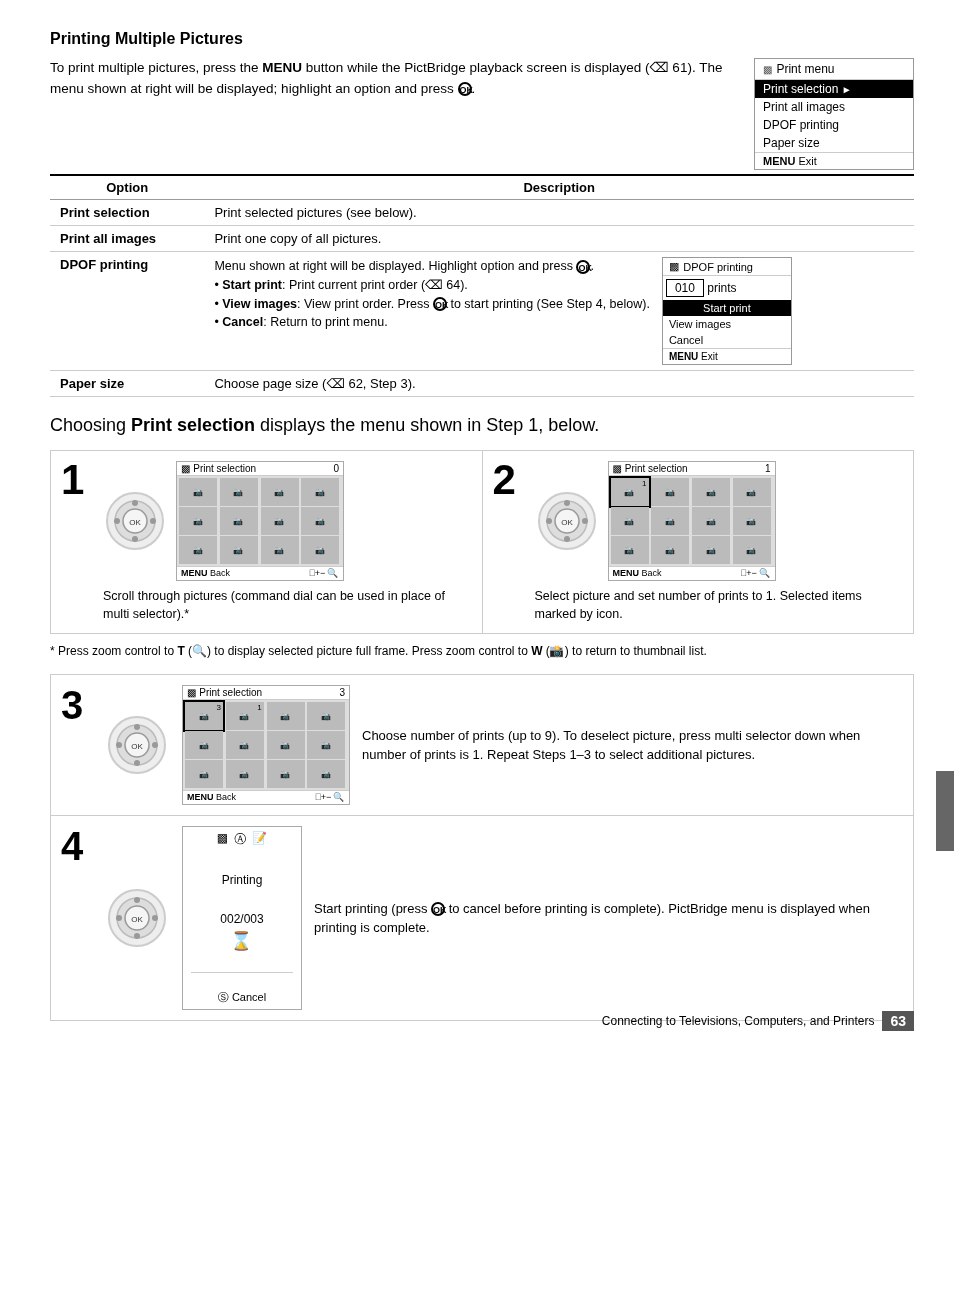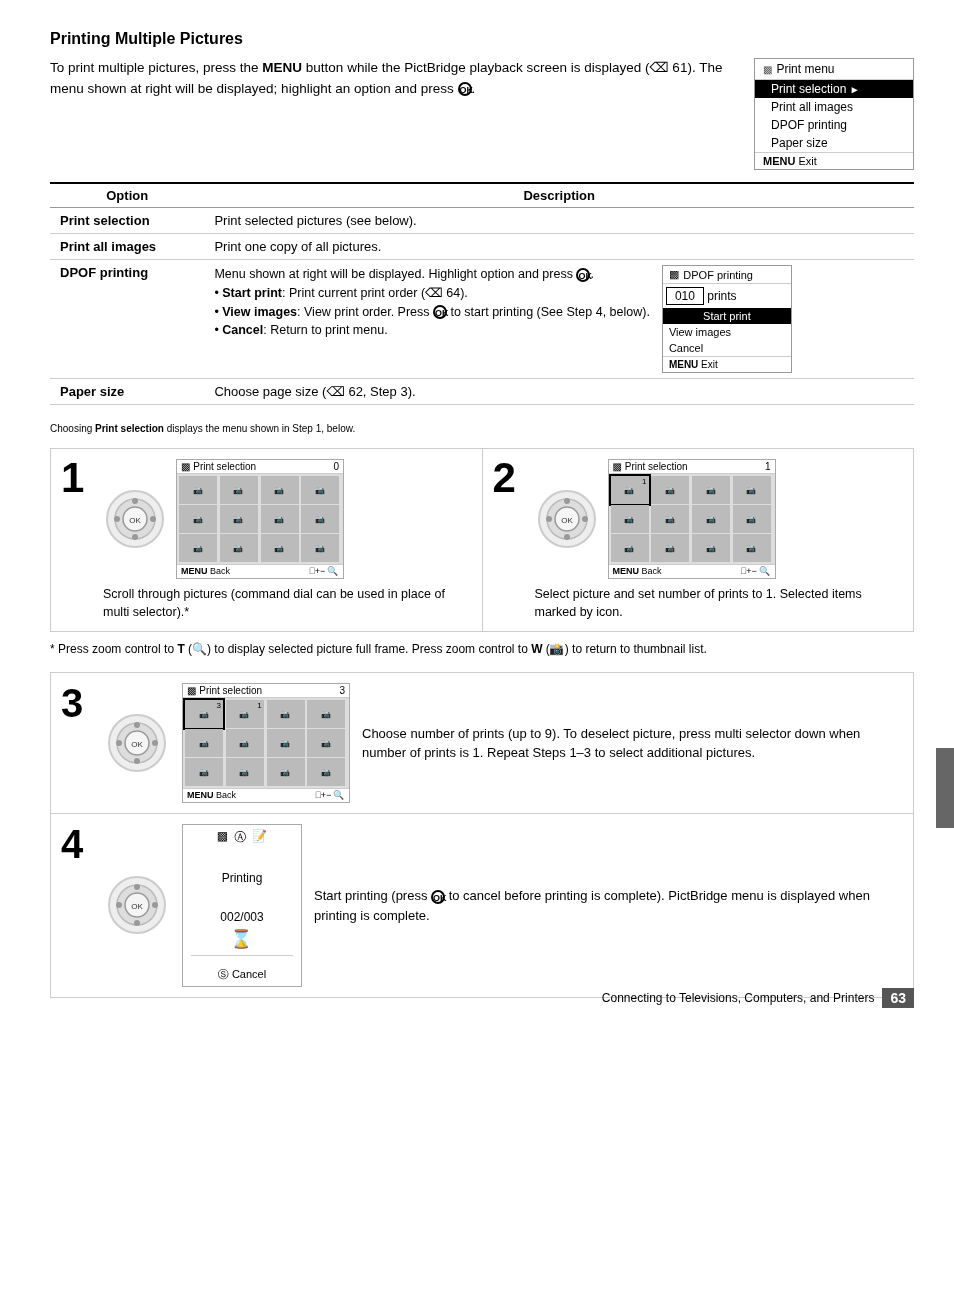--- a/index.html
+++ b/index.html
@@ -20,21 +20,21 @@
     .section-title {
       font-size: 16px;
       font-weight: bold;
       margin-bottom: 10px;
     }
     
     .intro-block {
       display: flex;
       align-items: flex-start;
       gap: 20px;
-      margin-bottom: 12px;
+      margin-bottom: 4px;
     }
     .intro-text {
       flex: 1;
       font-size: 13.5px;
       line-height: 1.55;
     }
     
     .print-menu-box {
       border: 1px solid #999;
       min-width: 160px;
@@ -44,21 +44,21 @@
     .print-menu-box .menu-header {
       background: #fff;
       padding: 3px 8px;
       display: flex;
       align-items: center;
       gap: 4px;
       font-size: 12px;
       border-bottom: 1px solid #ccc;
     }
     .print-menu-box .menu-item {
-      padding: 2px 16px;
+      padding: 2px 8px;
       font-size: 12px;
     }
     .print-menu-box .menu-item.selected {
       background: #000;
       color: #fff;
     }
     .print-menu-box .menu-footer {
       border-top: 1px solid #ccc;
       padding: 2px 8px;
       font-size: 11px;
@@ -131,21 +131,21 @@
       color: #fff;
       text-align: center;
     }
     .dpof-box .dpof-footer {
       border-top: 1px solid #ccc;
       padding: 2px 6px;
       font-size: 10px;
     }
     
     .print-selection-intro {
-      font-size: 10px;
+      font-size: 18px;
       margin-bottom: 14px;
     }
     
     .screen-mock {
       border: 1px solid #aaa;
       font-size: 10px;
       background: #fff;
       flex-shrink: 0;
     }
     .screen-mock .sm-header {
@@ -244,22 +244,22 @@
     .printing-box .pb-text {
       font-size: 12px;
       margin-top: 25px;
     }
     .printing-box .pb-hourglass {
       font-size: 18px;
       margin: 4px 0;
     }
     .printing-box .pb-cancel {
       border-top: 1px solid #ccc;
-      margin-top: 5px;
-      padding-top: 11px;
+      margin-top: 20px;
+      padding-top: 17px;
       font-size: 11px;
     }
     
     .page-footer {
       position: absolute;
       bottom: 20px;
       right: 40px;
       font-size: 13px;
       text-align: right;
     }

